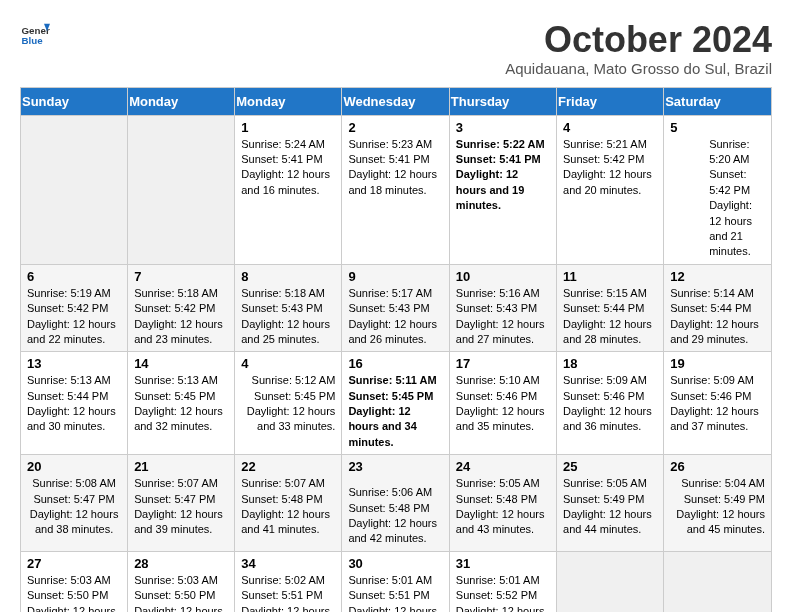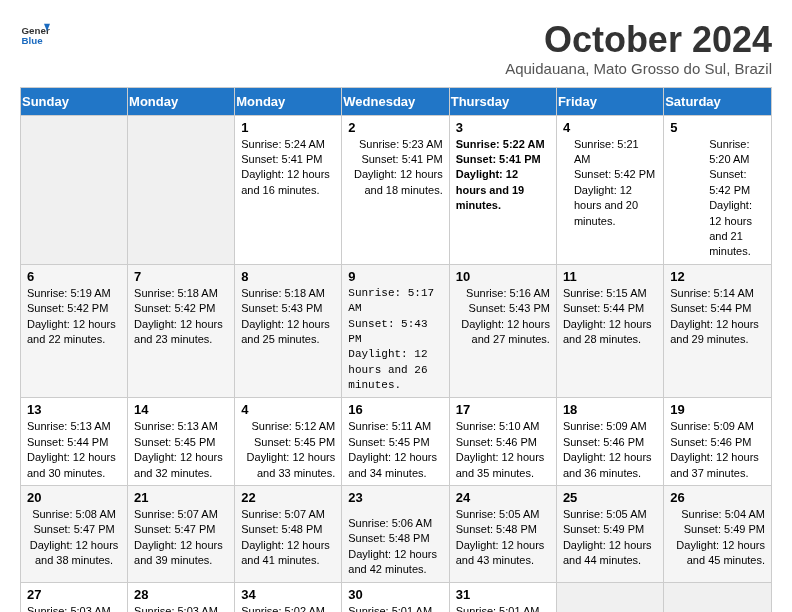--- a/index.html
+++ b/index.html
@@ -110,33 +110,33 @@
         <td class="empty-cell"></td>
         <td class="empty-cell"></td>
         <td>
           <span class="day-number">1</span>
           <div class="cell-content" style="white-space: pre-line;">Sunrise: 5:24 AM
 Sunset: 5:41 PM
 Daylight: 12 hours and 16 minutes.</div>
         </td>
         <td>
           <span class="day-number">2</span>
-          <div class="cell-content" style="white-space: pre-line; text-align: right;">Sunrise: 5:23 AM
+          <div class="cell-content" style="white-space: pre-line;">Sunrise: 5:23 AM
 Sunset: 5:41 PM
 Daylight: 12 hours and 18 minutes.</div>
         </td>
         <td>
           <span class="day-number">3</span>
           <div class="cell-content" style="white-space: pre-line; font-weight: bold;">Sunrise: 5:22 AM
 Sunset: 5:41 PM
 Daylight: 12 hours and 19 minutes.</div>
         </td>
         <td>
           <span class="day-number">4</span>
-          <div class="cell-content" style="white-space: pre-line; margin-left: 11px;">Sunrise: 5:21 AM
+          <div class="cell-content" style="white-space: pre-line;">Sunrise: 5:21 AM
 Sunset: 5:42 PM
 Daylight: 12 hours and 20 minutes.</div>
         </td>
         <td>
           <span class="day-number">5</span>
           <div class="cell-content" style="white-space: pre-line; margin-left: 39px;">Sunrise: 5:20 AM
 Sunset: 5:42 PM
 Daylight: 12 hours and 21 minutes.</div>
         </td>
       </tr>
@@ -154,27 +154,27 @@
 Daylight: 12 hours and 23 minutes.</div>
         </td>
         <td>
           <span class="day-number">8</span>
           <div class="cell-content" style="white-space: pre-line;">Sunrise: 5:18 AM
 Sunset: 5:43 PM
 Daylight: 12 hours and 25 minutes.</div>
         </td>
         <td>
           <span class="day-number">9</span>
-          <div class="cell-content" style="white-space: pre-line; font-family: Liberation Mono, monospace;">Sunrise: 5:17 AM
+          <div class="cell-content" style="white-space: pre-line;">Sunrise: 5:17 AM
 Sunset: 5:43 PM
 Daylight: 12 hours and 26 minutes.</div>
         </td>
         <td>
           <span class="day-number">10</span>
-          <div class="cell-content" style="white-space: pre-line; text-align: right;">Sunrise: 5:16 AM
+          <div class="cell-content" style="white-space: pre-line;">Sunrise: 5:16 AM
 Sunset: 5:43 PM
 Daylight: 12 hours and 27 minutes.</div>
         </td>
         <td>
           <span class="day-number">11</span>
           <div class="cell-content" style="white-space: pre-line;">Sunrise: 5:15 AM
 Sunset: 5:44 PM
 Daylight: 12 hours and 28 minutes.</div>
         </td>
         <td>
@@ -198,21 +198,21 @@
 Daylight: 12 hours and 32 minutes.</div>
         </td>
         <td>
           <span class="day-number">4</span>
           <div class="cell-content" style="white-space: pre-line; text-align: right;">Sunrise: 5:12 AM
 Sunset: 5:45 PM
 Daylight: 12 hours and 33 minutes.</div>
         </td>
         <td>
           <span class="day-number">16</span>
-          <div class="cell-content" style="white-space: pre-line;">Sunrise: 5:11 AM
+          <div class="cell-content" style="white-space: pre-line; font-weight: bold;">Sunrise: 5:11 AM
 Sunset: 5:45 PM
 Daylight: 12 hours and 34 minutes.</div>
         </td>
         <td>
           <span class="day-number">17</span>
           <div class="cell-content" style="white-space: pre-line;">Sunrise: 5:10 AM
 Sunset: 5:46 PM
 Daylight: 12 hours and 35 minutes.</div>
         </td>
         <td>

